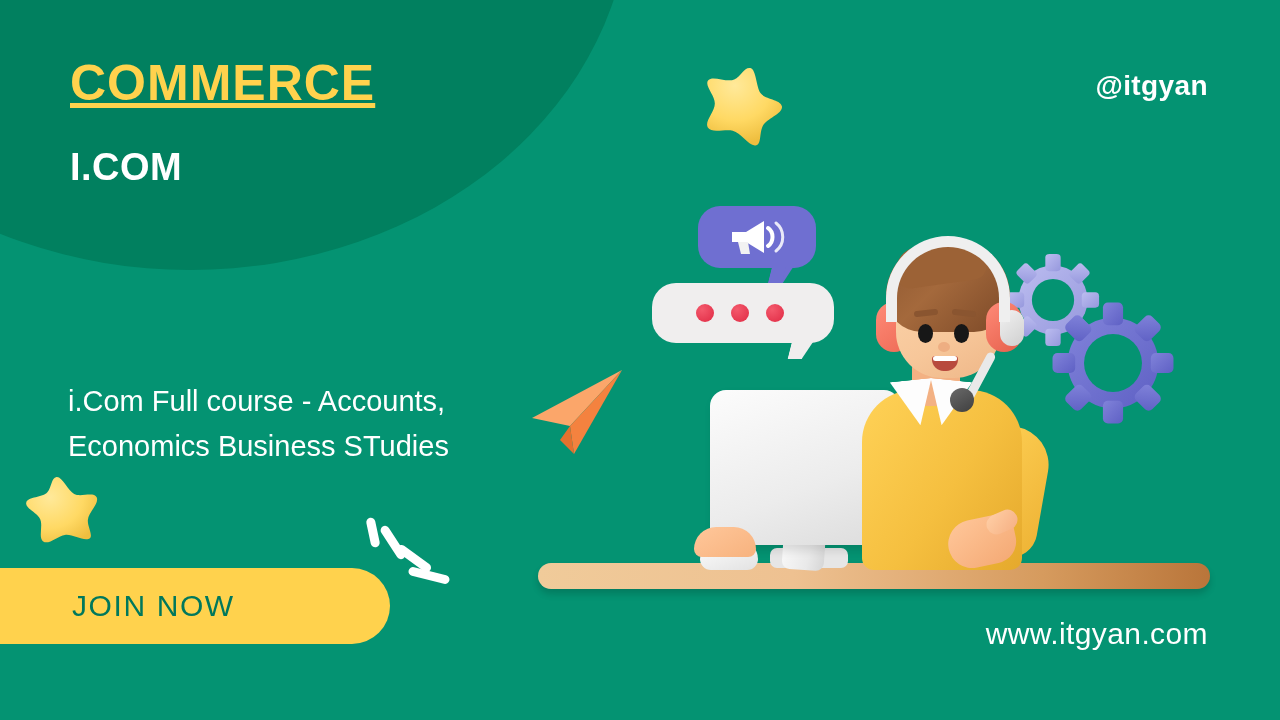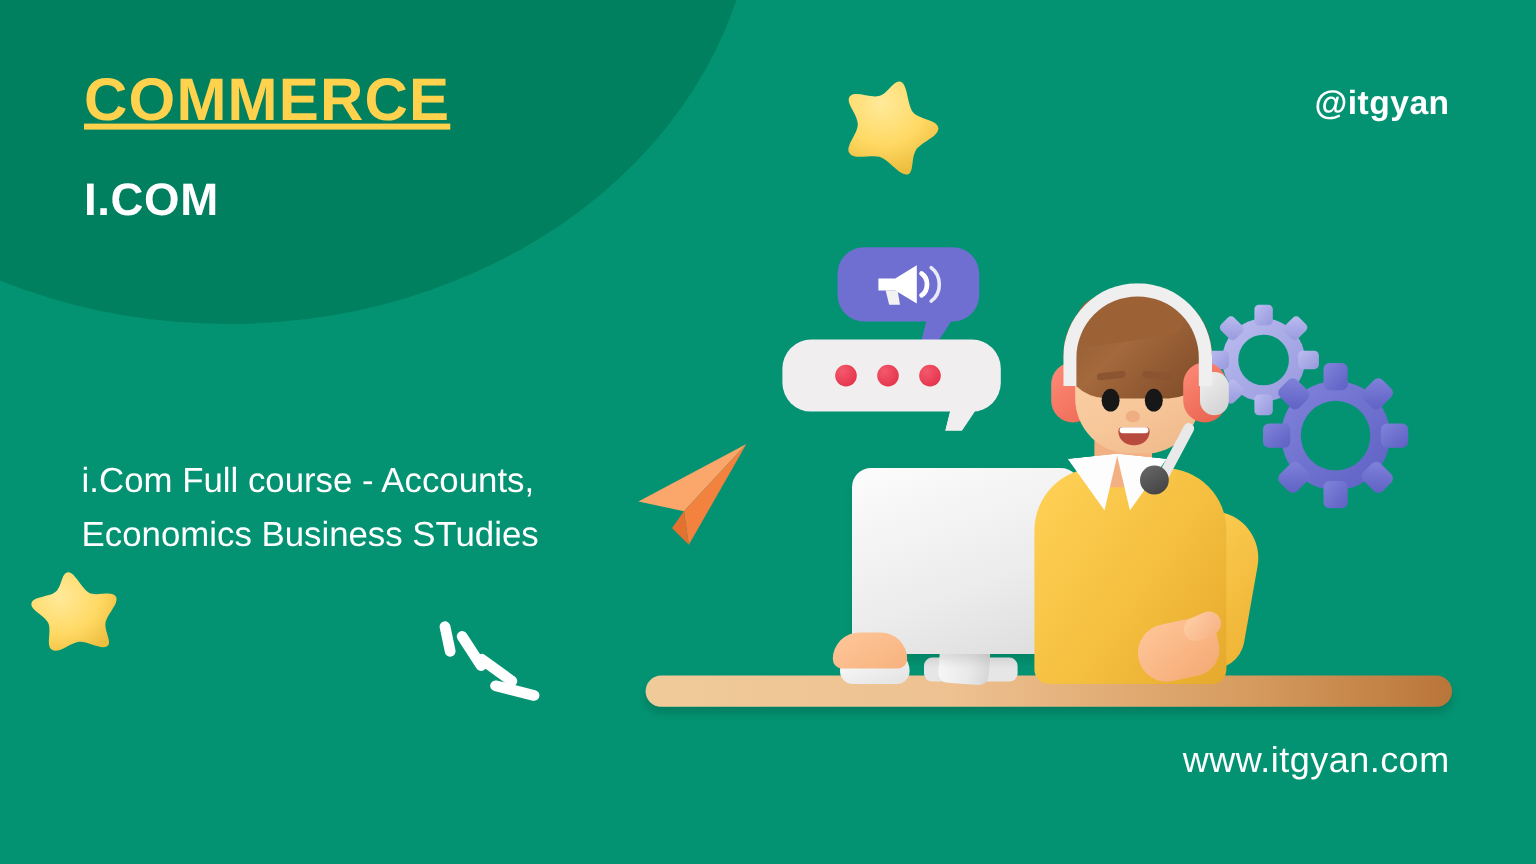--- a/index.html
+++ b/index.html
@@ -238,20 +238,23 @@
 
   <div class="blob"></div>
 
   <div class="title">COMMERCE</div>
   <div class="subtitle">I.COM</div>
   <div class="desc">i.Com Full course - Accounts, Economics Business STudies</div>
 
   <div class="handle">@itgyan</div>
   <div class="website">www.itgyan.com</div>
 
+  <button class="cta">
+    <span class="cta-label">JOIN NOW</span>
+  </button>
 
   <div class="sparks">
     <span class="spark s1"></span>
     <span class="spark s2"></span>
     <span class="spark s3"></span>
     <span class="spark s4"></span>
   </div>
 
   <div class="star star-top">
     <svg width="84" height="80" viewBox="0 0 84 80">

